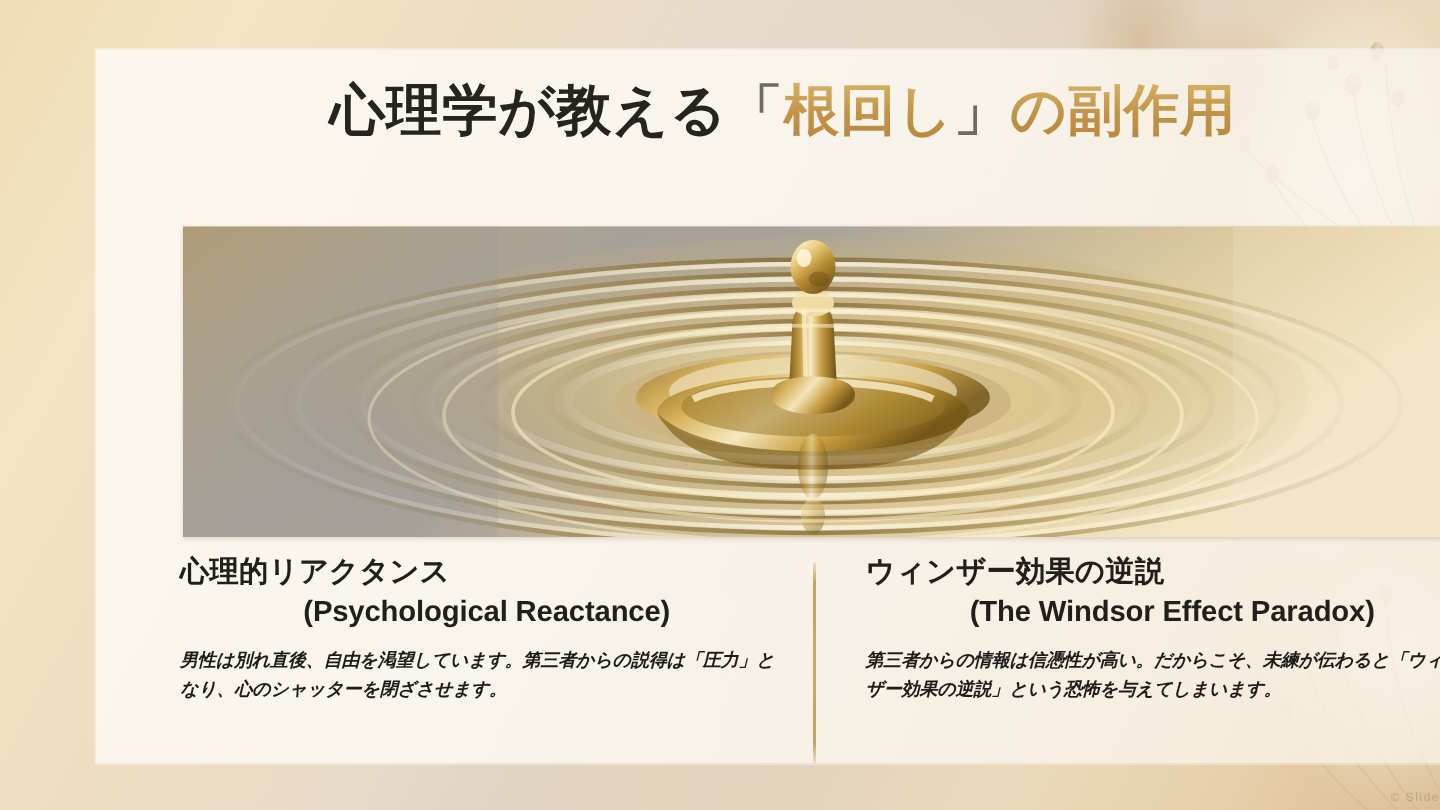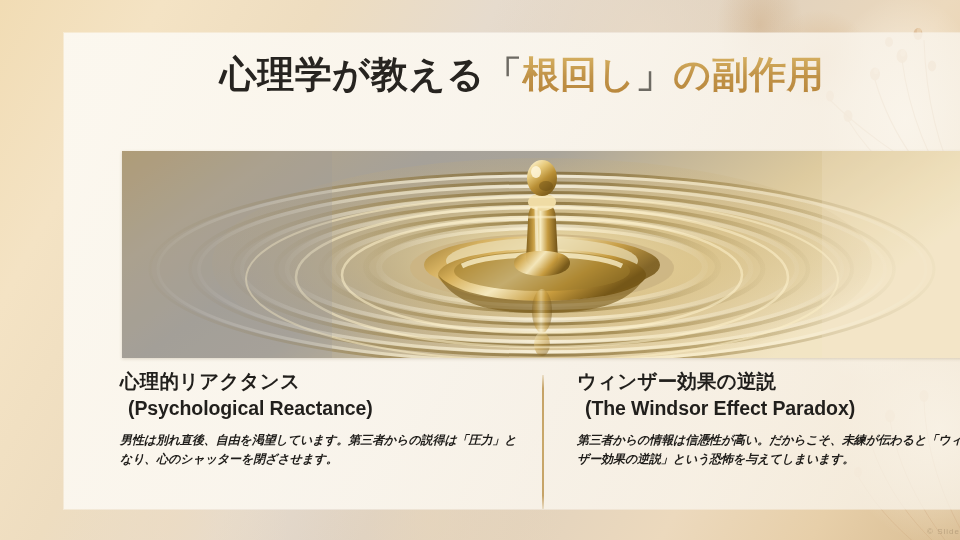--- a/index.html
+++ b/index.html
@@ -130,20 +130,21 @@
   }
   .col-heading-en {
     font-family:"Liberation Sans","DejaVu Sans",sans-serif;
     font-weight:700;
     font-size:19.5px;
     color:#211f1c;
     letter-spacing:-.1px;
     padding-left:30px;
     line-height:1.38;
     white-space:nowrap;
+    text-align:center;
   }
   .col-body {
     margin-top:9px;
     padding-left:22px;
     font-family:"Liberation Sans","DejaVu Sans",sans-serif;
     font-weight:700;
     font-size:12px;
     line-height:1.62;
     color:#1e1c19;
     letter-spacing:-.1px;

